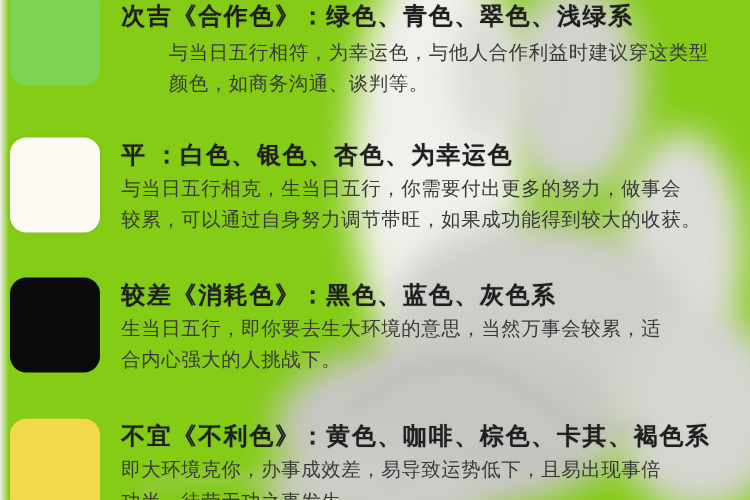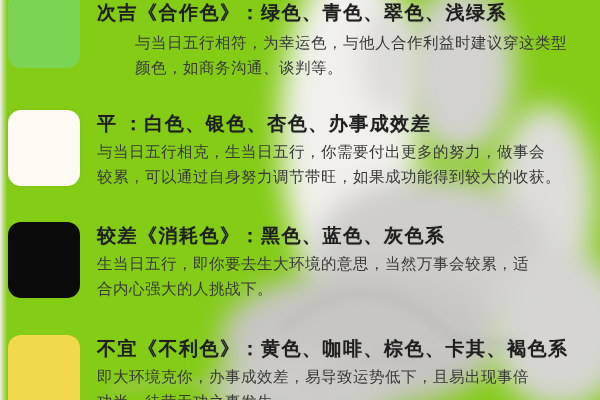--- a/index.html
+++ b/index.html
@@ -101,21 +101,21 @@
 
   <section class="row row-1">
     <div class="swatch" style="background-color: rgb(124, 212, 85);"></div>
     <h2 class="sec-title">次吉《合作色》：绿色、青色、翠色、浅绿系</h2>
     <p class="sec-body">与当日五行相符，为幸运色，与他人合作利益时建议穿这类型
 颜色，如商务沟通、谈判等。</p>
   </section>
 
   <section class="row row-2">
     <div class="swatch" style="background-color: rgb(253, 250, 244);"></div>
-    <h2 class="sec-title">平 ：白色、银色、杏色、办事成效差</h2>
+    <h2 class="sec-title">平 ：白色、银色、杏色、为幸运色</h2>
     <p class="sec-body">与当日五行相克，生当日五行，你需要付出更多的努力，做事会
 较累，可以通过自身努力调节带旺，如果成功能得到较大的收获。</p>
   </section>
 
   <section class="row row-3">
     <div class="swatch" style="background-color: rgb(11, 11, 11);"></div>
     <h2 class="sec-title">较差《消耗色》：黑色、蓝色、灰色系</h2>
     <p class="sec-body">生当日五行，即你要去生大环境的意思，当然万事会较累，适
 合内心强大的人挑战下。</p>
   </section>

